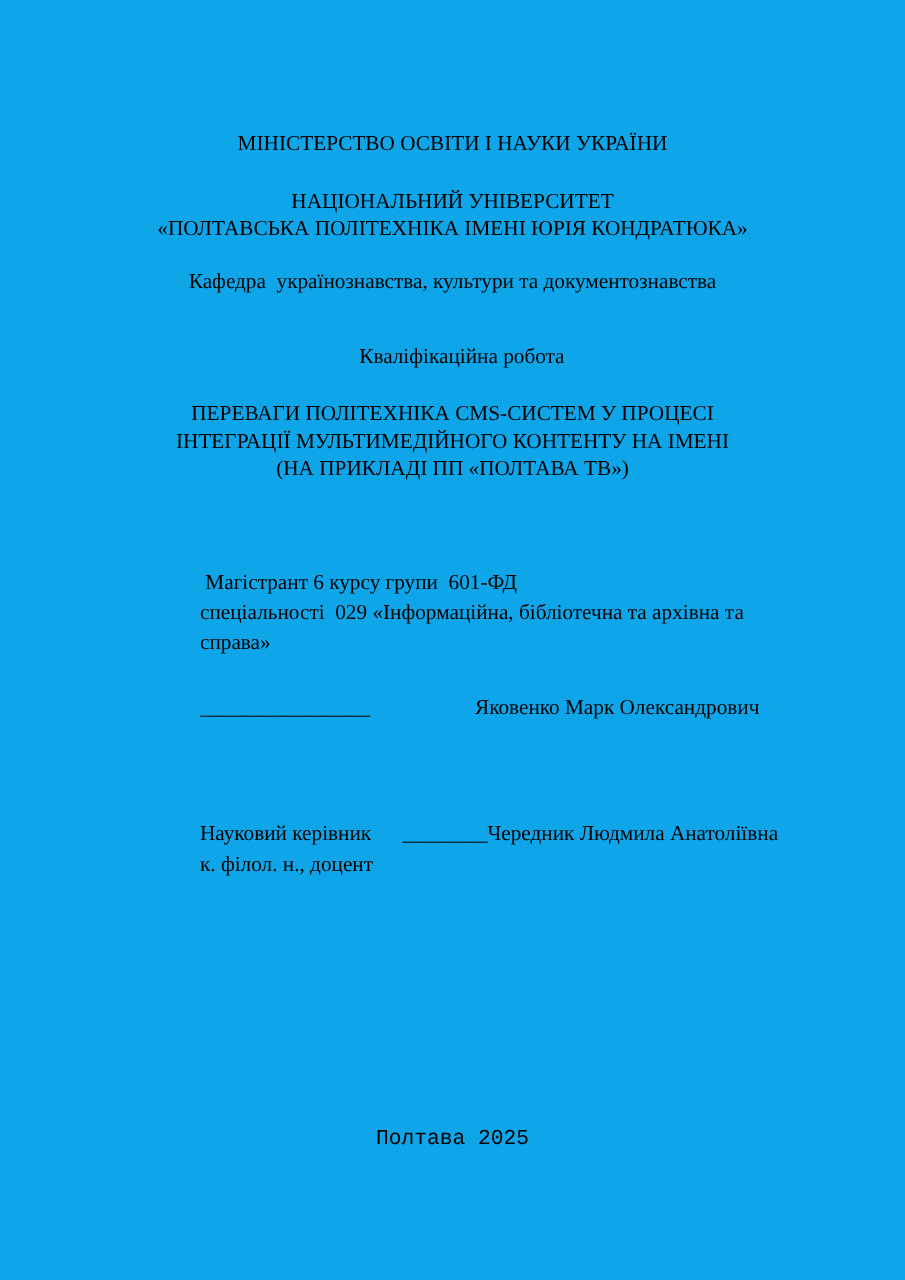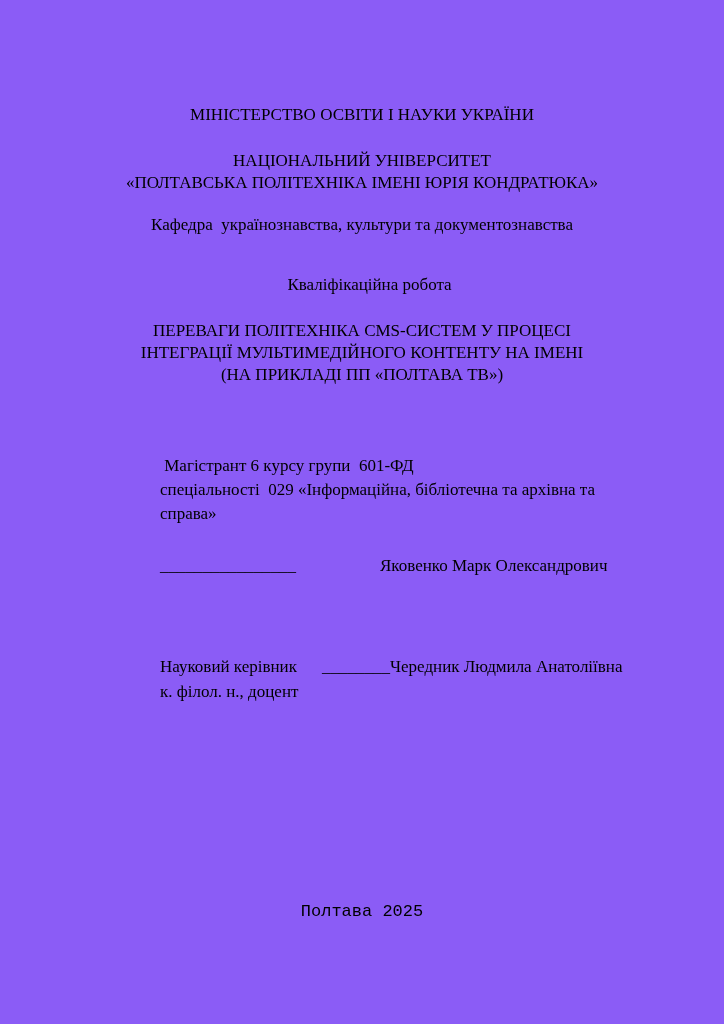--- a/index.html
+++ b/index.html
@@ -5,21 +5,21 @@
   html, body {
     margin: 0;
     padding: 0;
     background: #9b9b9b;
   }
   .page {
     position: relative;
     width: 724px;
     height: 1024px;
     margin: 0 auto;
-    background: #8b5cf6;
+    background: #0ea5e9;
     color: #000000;
     font-family: "Liberation Serif", "DejaVu Serif", serif;
     font-size: 17px;
     overflow: hidden;
   }
   .abs { position: absolute; }
   .centered {
     left: 0;
     right: 0;
     text-align: center;

